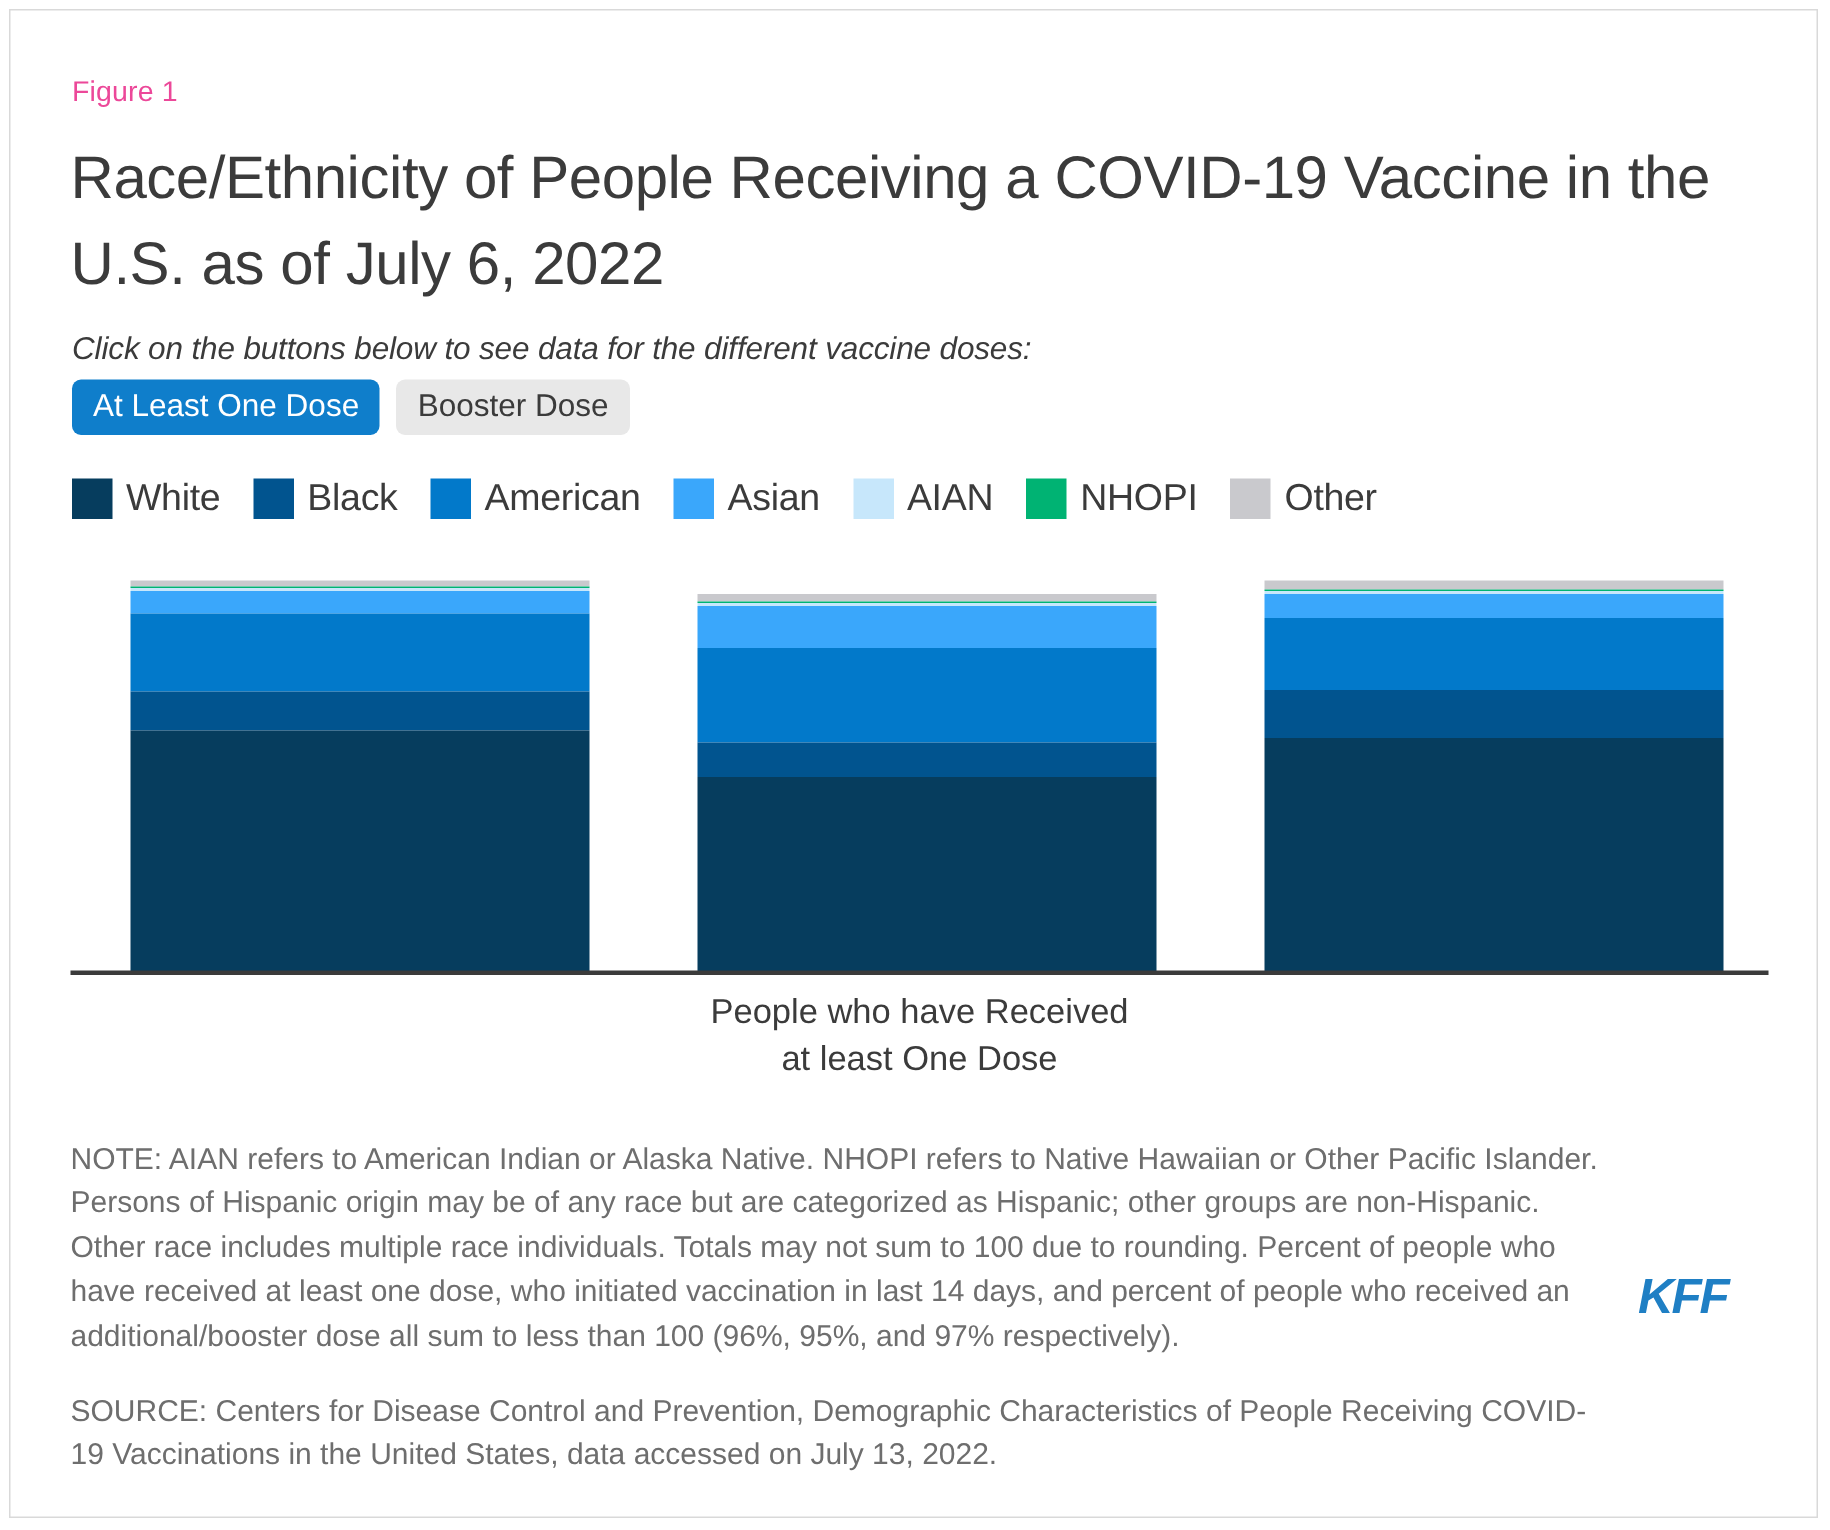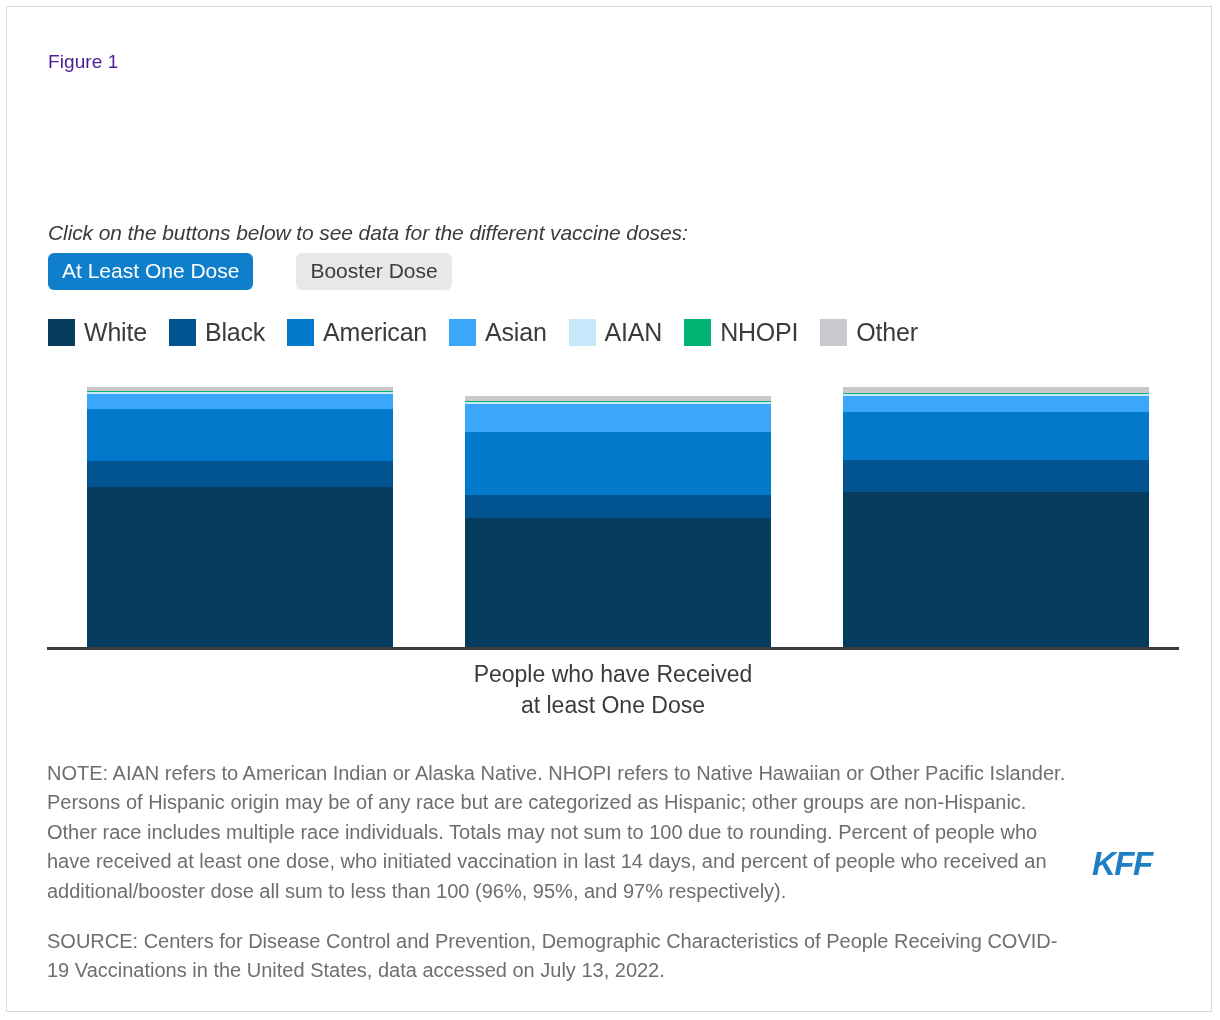--- a/index.html
+++ b/index.html
@@ -8,38 +8,38 @@
     background:#ffffff;
     font-family:"Liberation Sans", sans-serif;
     -webkit-font-smoothing:antialiased;
   }
   .frame{
     position:absolute;left:6px;top:6px;width:1206px;height:1006px;
     border:1px solid #d9d9d9;box-sizing:border-box;background:#fff;
   }
   .figure-label{
     position:absolute;left:41px;top:44px;
-    font-size:19px;color:#4c1d95;letter-spacing:.1px;
+    font-size:19px;color:#ec4899;letter-spacing:.1px;
   }
   .title{
     position:absolute;left:40px;top:84px;width:1120px;
     font-size:40px;line-height:1.42;color:#3b3b3b;font-weight:400;
     letter-spacing:-.3px;
   }
   .subtitle{
     position:absolute;left:41px;top:214px;
     font-size:21px;font-style:italic;color:#3b3b3b;letter-spacing:-.1px;
   }
   .btn-row{position:absolute;left:41px;top:246px;display:flex;gap:11px;}
   .btn{
     font-size:21px;padding:7px 14px 9px 14px;border-radius:6px;border:none;
     font-family:"Liberation Sans", sans-serif;line-height:1;cursor:pointer;
   }
   .btn.active{background:#0f7ecb;color:#ffffff;}
-  .btn.inactive{background:#e8e8e8;color:#3b3b3b;margin-left:32px;}
+  .btn.inactive{background:#e8e8e8;color:#3b3b3b;}
 
   .legend{
     position:absolute;left:41px;top:311px;display:flex;align-items:flex-end;
   }
   .legend-item{display:flex;align-items:center;margin-right:22px;}
   .legend-swatch{width:27px;height:27px;margin-right:9px;display:block;}
   .legend-text{font-size:25px;color:#3b3b3b;letter-spacing:-.2px;}
 
   .plot{position:absolute;left:40px;top:380px;width:1130px;height:262px;}
   .axis-line{
@@ -68,20 +68,21 @@
     font-style:italic;
   }
 </style>
 </head>
 <body>
 
 <div class="frame">
 
   <div class="figure-label">Figure 1</div>
 
+  <div class="title">Race/Ethnicity of People Receiving a COVID-19 Vaccine in the U.S. as of July 6, 2022</div>
 
   <div class="subtitle">Click on the buttons below to see data for the different vaccine doses:</div>
 
   <div class="btn-row">
     <button class="btn active">At Least One Dose</button>
     <button class="btn inactive">Booster Dose</button>
   </div>
 
   <div class="legend" id="legend">
       <div class="legend-item">

